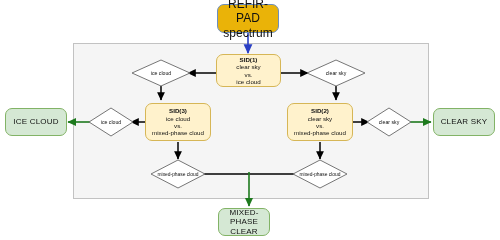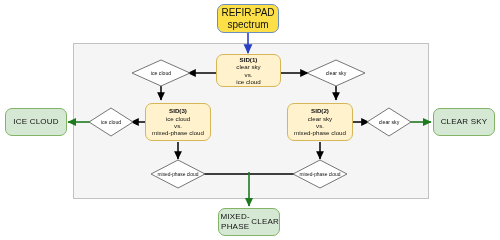--- a/index.html
+++ b/index.html
@@ -10,22 +10,22 @@
     overflow:hidden;
   }
   #stage{position:relative;width:500px;height:239px;}
   #svg-layer{position:absolute;left:0;top:0;width:500px;height:239px;}
 
   .node{position:absolute;box-sizing:border-box;display:flex;align-items:center;justify-content:center;text-align:center;}
 
   
   .rbox{border-radius:7px;border:1px solid;line-height:1.18;}
   .start-box{
-    background:#fde047;border-color:#6c8ebf;color:#111111;
-    font-size:10px;
+    background:#eab308;border-color:#6c8ebf;color:#111111;
+    font-size:12px;
     justify-content:center;
   }
   .proc-box{
     background:#ffe6cc;border-color:#d6b656;color:#111111;
     font-size:6.2px;
   }
   .proc-box.light{background:#fff2cc;}
   .term-box{
     background:#d5e8d4;border-color:#82b366;color:#111111;
     font-size:8px;letter-spacing:.2px;line-height:1.2;
@@ -177,18 +177,18 @@
   </div>
 
   <div class="node rbox term-box" style="left:5px;top:108px;width:62px;height:28px;">
     <span class="boxlabel">ICE CLOUD</span>
   </div>
 
   <div class="node rbox term-box" style="left:433px;top:108px;width:62px;height:28px;">
     <span class="boxlabel">CLEAR SKY</span>
   </div>
 
-  <div class="node rbox term-box" style="left:218px;top:208px;width:62px;height:28px;flex-direction:row;">
+  <div class="node rbox term-box" style="left:218px;top:208px;width:52px;height:28px;flex-direction:column;">
     <span class="boxlabel">MIXED-PHASE</span>
     <span class="boxlabel">CLEAR</span>
   </div>
 
 </div>
 
 </body></html>

